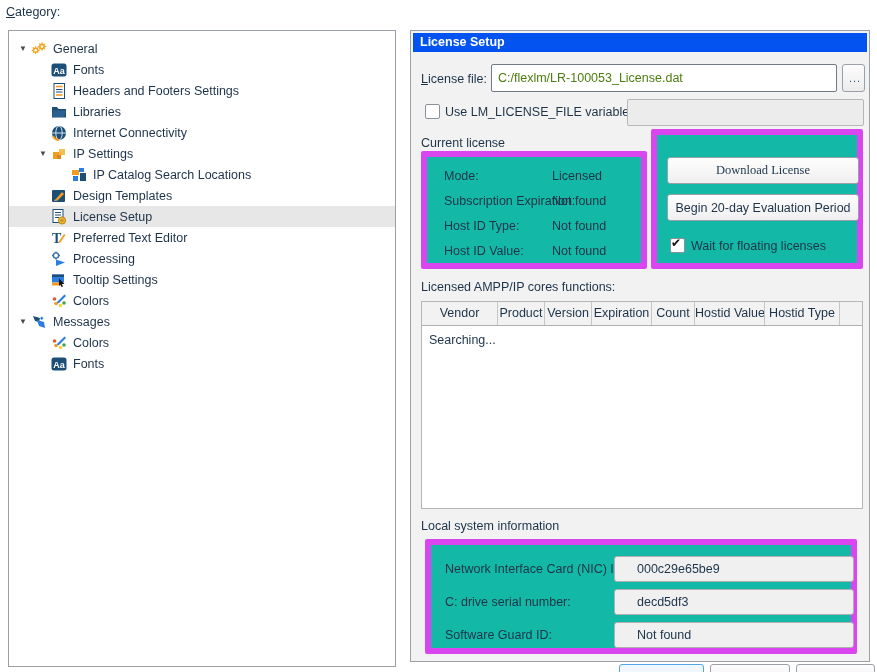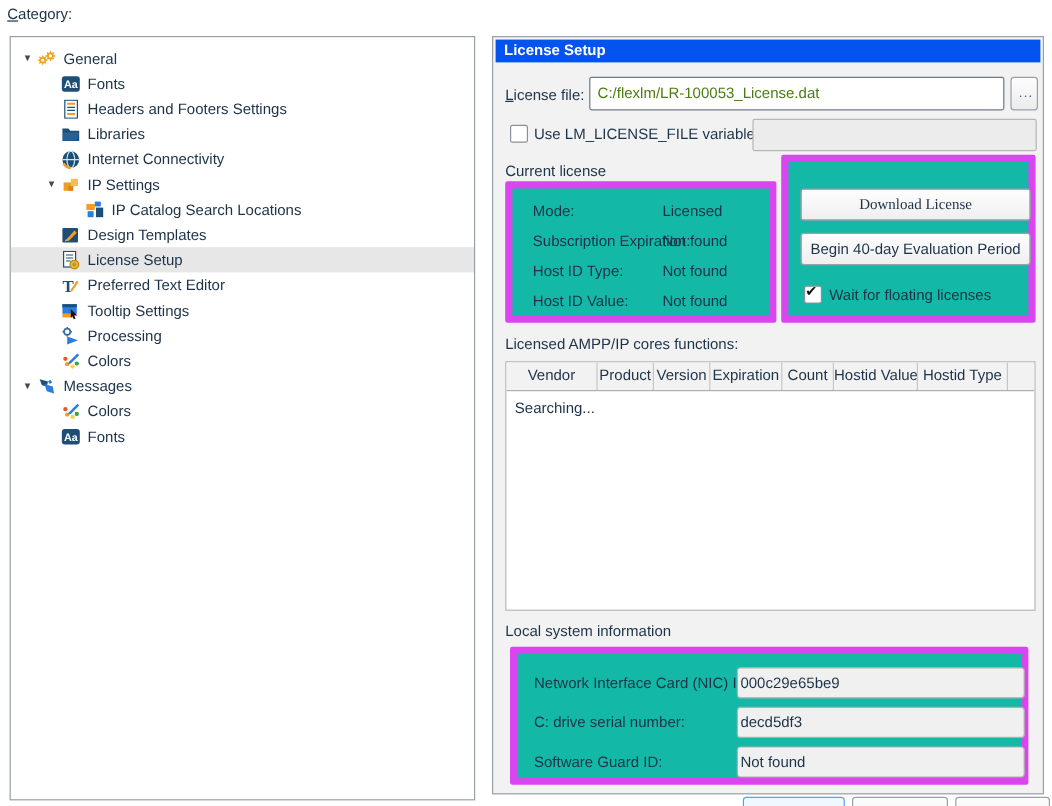--- a/index.html
+++ b/index.html
@@ -44,21 +44,21 @@
 
   #cores-table { position:absolute; left:10px; top:270px; width:442px; height:208px; background:#fff;
                  border:1px solid #b6b6b6; box-sizing:border-box; overflow:hidden; }
   .table-header { display:flex; height:23px; background:#f2f2f2; border-bottom:1px solid #b0b0b0; }
   .th { font-size:12.5px; text-align:center; line-height:22px; border-right:1px solid #c6c6c6;
         box-sizing:border-box; flex:none; overflow:hidden; white-space:nowrap; }
   .th-filler { flex:1; border-right:none; }
   .searching { position:absolute; left:7px; top:31px; font-size:12.5px; }
 
   .readonly-field { position:absolute; background:#f0f0f0; border:1px solid #b0b0b0; border-radius:3px;
-                    font-size:12.5px; line-height:24px; padding-left:2px; box-sizing:border-box; white-space:nowrap; }
+                    font-size:12.5px; line-height:24px; padding-left:22px; box-sizing:border-box; white-space:nowrap; }
 
   .bottom-btn { position:absolute; top:664px; height:24px; border-radius:3px; box-sizing:border-box;
                 background:linear-gradient(#fdfdfd,#ededed); border:1px solid #9aa0a6; }
   .bottom-btn.default { border:1px solid #55a4e6; background:#f0f8ff; }
 </style>
 </head>
 <body>
 
 <div id="screen">
 
@@ -172,48 +172,48 @@
       </div>
       <div class="tree-row" style="padding-left: 26px;">
         <span class="tree-arrow"></span>
         <span class="tree-icon">
           <svg viewBox="0 0 16 16">
             <text x="1" y="13" font-size="14" font-weight="bold" fill="#1d4f76" font-family="Liberation Serif,serif">T</text>
             <path d="M9,13 L14.5,5 L13,4 L7.5,12 Z" fill="#f49c20"></path>
           </svg>
         </span>
         <span class="tree-label">Preferred Text Editor</span>
-      </div>
-      <div class="tree-row" style="padding-left: 26px;">
-        <span class="tree-arrow"></span>
-        <span class="tree-icon">
-          <svg viewBox="0 0 16 16">
-            <rect x="1" y="2.5" width="12" height="8" fill="#2a7de1"></rect>
-            <rect x="1" y="2.5" width="12" height="2.5" fill="#1d4f76"></rect>
-            <rect x="1" y="10.5" width="9" height="3" fill="#f49c20"></rect>
-            <path d="M8,6.5 L13.5,12 L10.8,12 L12,14.5 L10.5,15 L9.4,12.6 L8,14 Z" fill="#111"></path>
-          </svg>
-        </span>
-        <span class="tree-label">Tooltip Settings</span>
       </div>
       <div class="tree-row" style="padding-left: 26px;">
         <span class="tree-arrow"></span>
         <span class="tree-icon">
           <svg viewBox="0 0 16 16">
             <circle cx="5" cy="4.5" r="2.6" fill="none" stroke="#3a6ea8" stroke-width="1.4"></circle>
             <g stroke="#3a6ea8" stroke-width="1.3">
               <line x1="5" y1="0.5" x2="5" y2="2"></line>
               <line x1="5" y1="7" x2="5" y2="8.5"></line>
               <line x1="1" y1="4.5" x2="2.5" y2="4.5"></line>
               <line x1="7.5" y1="4.5" x2="9" y2="4.5"></line>
             </g>
             <path d="M5,8.5 L14,11.5 L5,15 Z" fill="#2a7de1"></path>
           </svg>
         </span>
         <span class="tree-label">Processing</span>
+      </div>
+      <div class="tree-row" style="padding-left: 26px;">
+        <span class="tree-arrow"></span>
+        <span class="tree-icon">
+          <svg viewBox="0 0 16 16">
+            <rect x="1" y="2.5" width="12" height="8" fill="#2a7de1"></rect>
+            <rect x="1" y="2.5" width="12" height="2.5" fill="#1d4f76"></rect>
+            <rect x="1" y="10.5" width="9" height="3" fill="#f49c20"></rect>
+            <path d="M8,6.5 L13.5,12 L10.8,12 L12,14.5 L10.5,15 L9.4,12.6 L8,14 Z" fill="#111"></path>
+          </svg>
+        </span>
+        <span class="tree-label">Tooltip Settings</span>
       </div>
       <div class="tree-row" style="padding-left: 26px;">
         <span class="tree-arrow"></span>
         <span class="tree-icon">
           <svg viewBox="0 0 16 16">
             <circle cx="3.5" cy="6" r="1.8" fill="#e8572a"></circle>
             <circle cx="5" cy="10.5" r="1.8" fill="#f49c20"></circle>
             <circle cx="9.5" cy="12.5" r="1.8" fill="#ffd23e"></circle>
             <circle cx="13" cy="10" r="1.8" fill="#45a049"></circle>
             <path d="M13.5,1.5 L15,3 L8,10 L6,10.5 L6.5,8.5 Z" fill="#2a7de1"></path>
@@ -275,21 +275,21 @@
         <div class="kv-label" style="left: 17px; top: 37px;">Subscription Expiration:</div>
         <div class="kv-value" style="left: 125px; top: 37px;">Not found</div>
         <div class="kv-label" style="left: 17px; top: 62px;">Host ID Type:</div>
         <div class="kv-value" style="left: 125px; top: 62px;">Not found</div>
         <div class="kv-label" style="left: 17px; top: 87px;">Host ID Value:</div>
         <div class="kv-value" style="left: 125px; top: 87px;">Not found</div>
       </div>
 
     <div class="groupbox" style="left:240px; top:98px; width:212px; height:140px;">
       <button class="push-btn" style="left:10px; top:22px; width:192px; height:27px;font-family:Liberation Serif, serif;">Download License</button>
-      <button class="push-btn" style="left:10px; top:59px; width:192px; height:27px;">Begin 40-day Evaluation Period</button>
+      <button class="push-btn" style="left:10px; top:59px; width:192px; height:27px;">Begin 20-day Evaluation Period</button>
       <span class="checkbox checked" style="left:13px; top:103px;"></span>
       <div class="kv-label" style="left:34px; top:104px;">Wait for floating licenses</div>
     </div>
 
     <div class="lbl" style="left:10px; top:249px;">Licensed AMPP/IP cores functions:</div>
     <div id="cores-table">
       <div class="table-header" id="cores-header">
           <div class="th" style="width: 76px;">Vendor</div>
           <div class="th" style="width: 47px;">Product</div>
           <div class="th" style="width: 47px;">Version</div>

